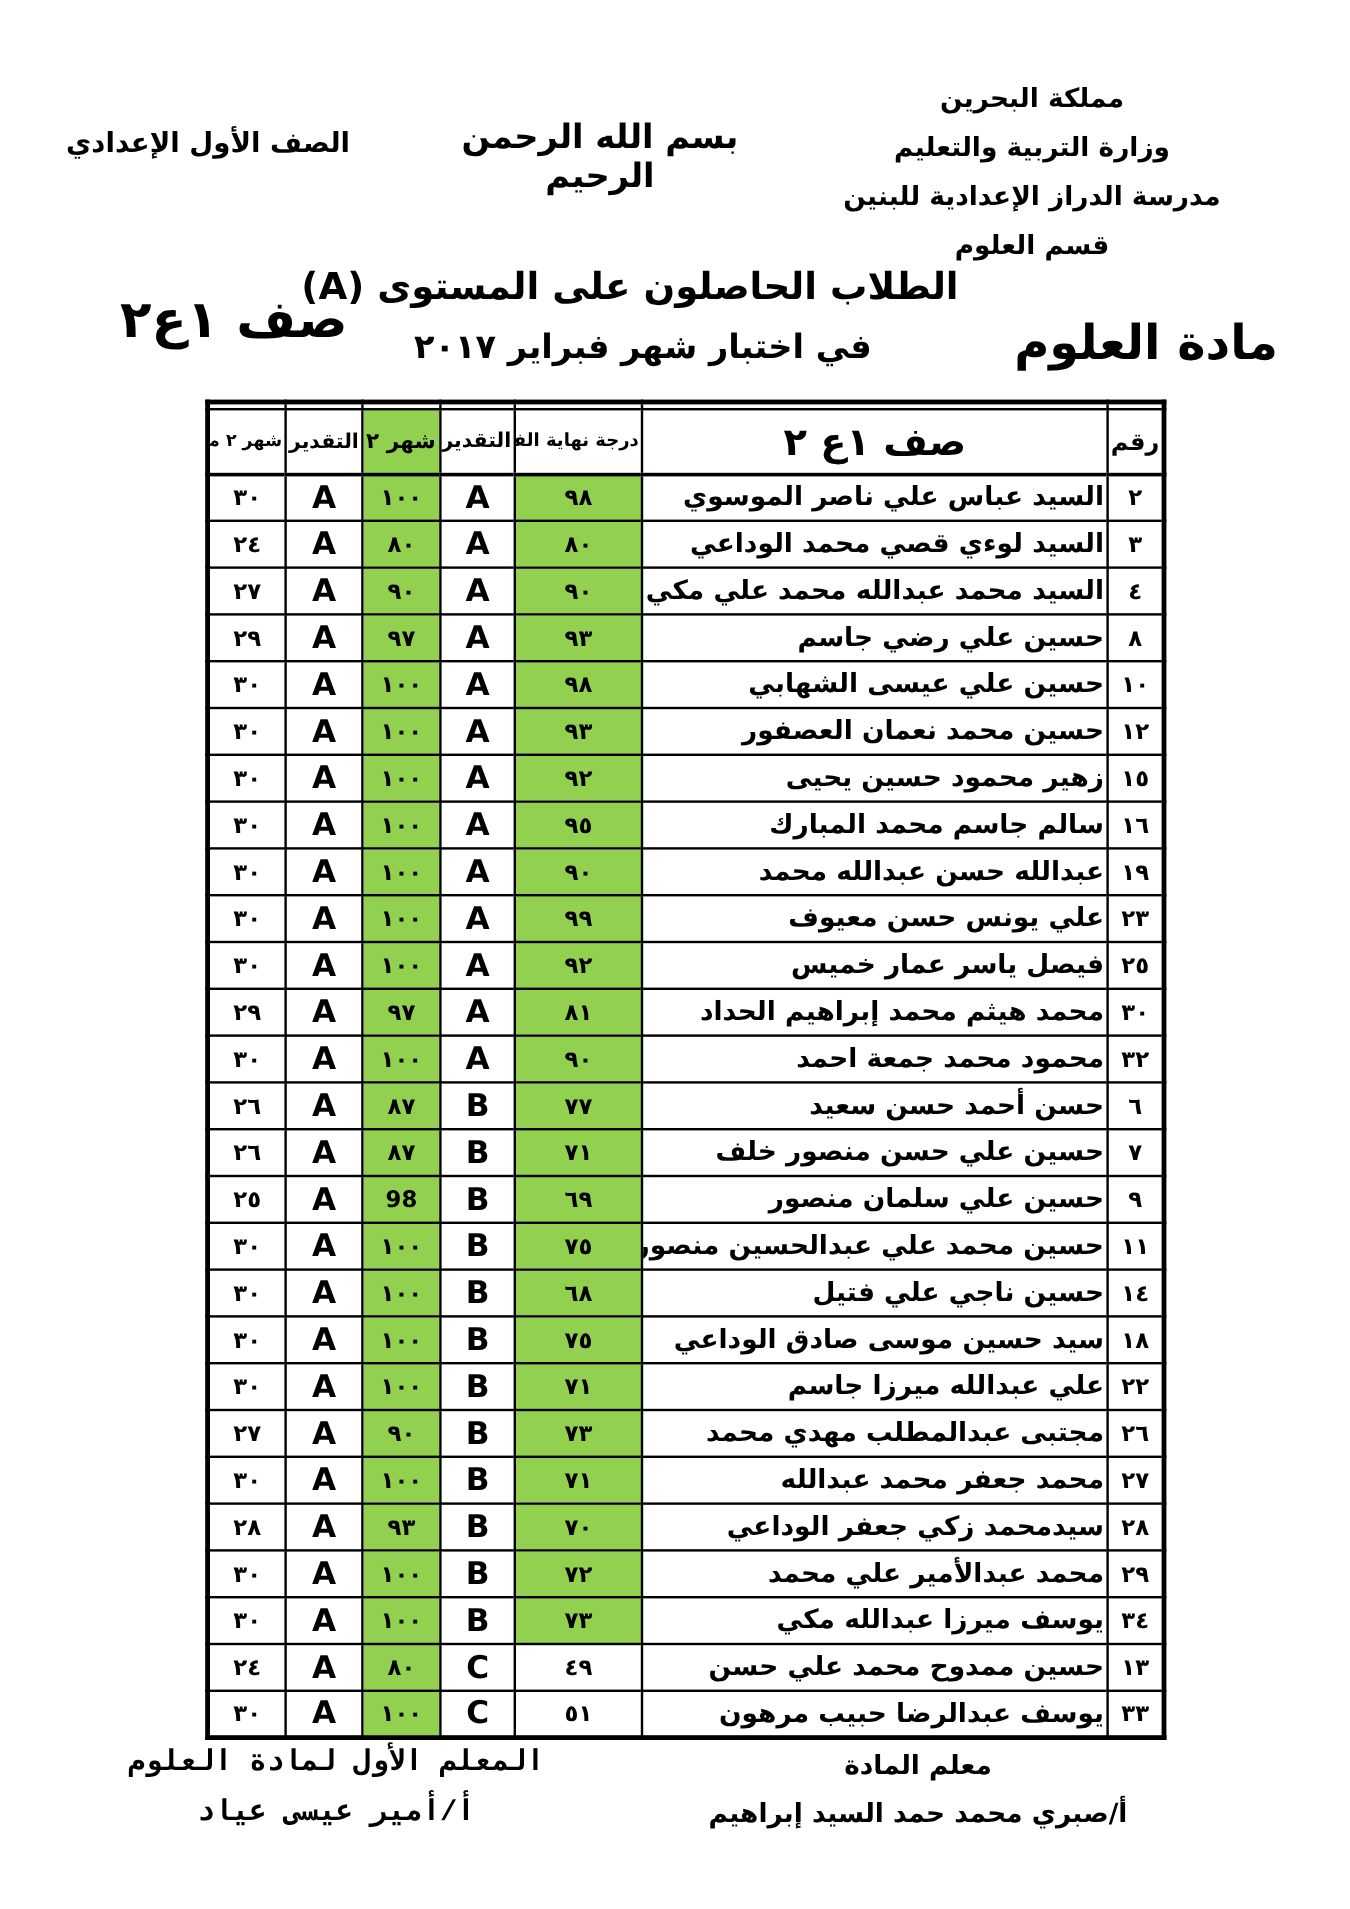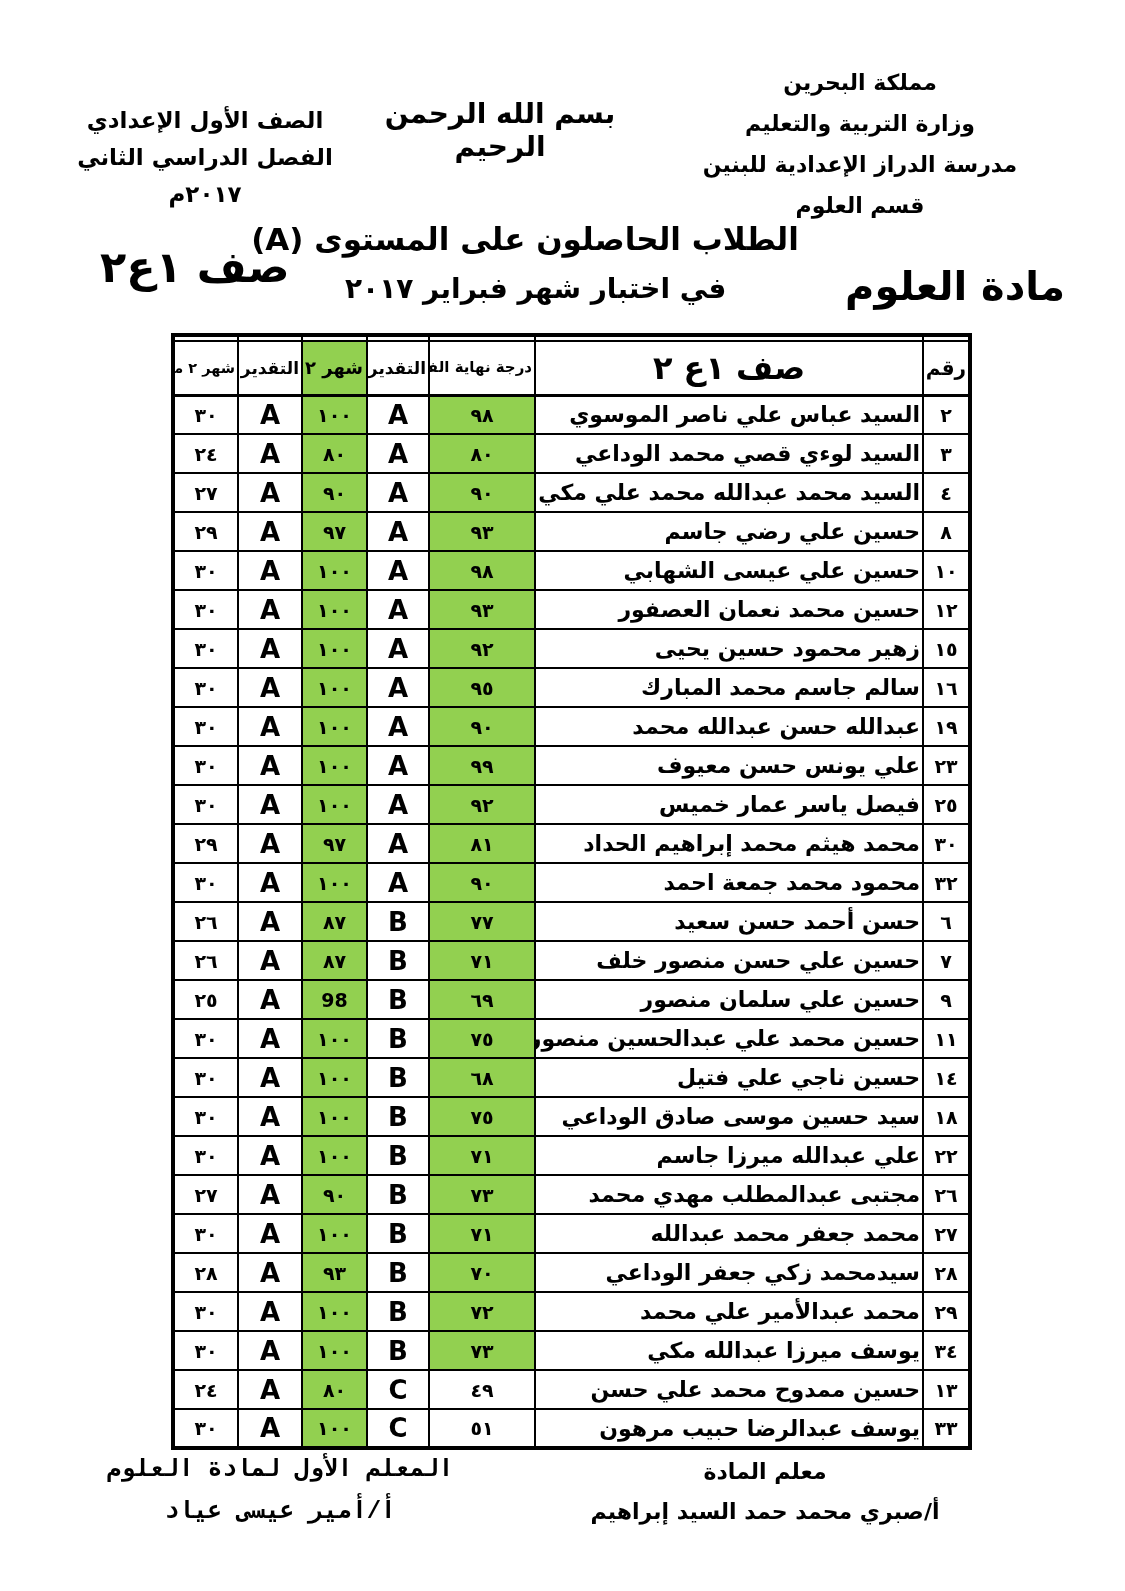--- a/index.html
+++ b/index.html
@@ -20,21 +20,21 @@
   .org-block {
     position: absolute; top: 62px; right: 45px; width: 440px;
     text-align: center; font-weight: bold; font-size: 22px; line-height: 41px;
   }
   .bismillah {
     position: absolute; top: 97px; left: 360px; width: 280px;
     text-align: center; font-weight: bold; font-size: 28px;
   }
   .class-block {
     position: absolute; top: 102px; left: 55px; width: 300px;
-    text-align: center; font-weight: bold; font-size: 23px; line-height: 37px;
+    text-align: left; font-weight: bold; font-size: 23px; line-height: 37px;
   }
   .main-title {
     position: absolute; top: 221px; left: 0; width: 1050px;
     text-align: center; font-weight: bold; font-size: 31px;
   }
   .subject-big  { position: absolute; top: 263px; right: 60px;  font-weight: bold; font-size: 40px; }
   .exam-line    { position: absolute; top: 272px; left: 345px;  font-weight: bold; font-size: 28px; }
   .class-big    { position: absolute; top: 242px; left: 100px;  font-weight: bold; font-size: 43px; }
 
   
@@ -99,21 +99,20 @@
     <div>مملكة البحرين</div>
     <div>وزارة التربية والتعليم</div>
     <div>مدرسة الدراز الإعدادية للبنين</div>
     <div>قسم العلوم</div>
   </div>
 
   <div class="bismillah">بسم الله الرحمن الرحيم</div>
 
   <div class="class-block">
     <div>الصف الأول الإعدادي</div>
-    <div>الفصل الدراسي الثاني ٢٠١٧م</div>
   </div>
 
   <div class="main-title">الطلاب الحاصلون على المستوى (A)</div>
 
   <div class="subject-big">مادة العلوم</div>
   <div class="exam-line">في اختبار شهر فبراير ٢٠١٧</div>
   <div class="class-big">صف ١ع٢</div>
 
   <table class="grade-table">
     <colgroup>

